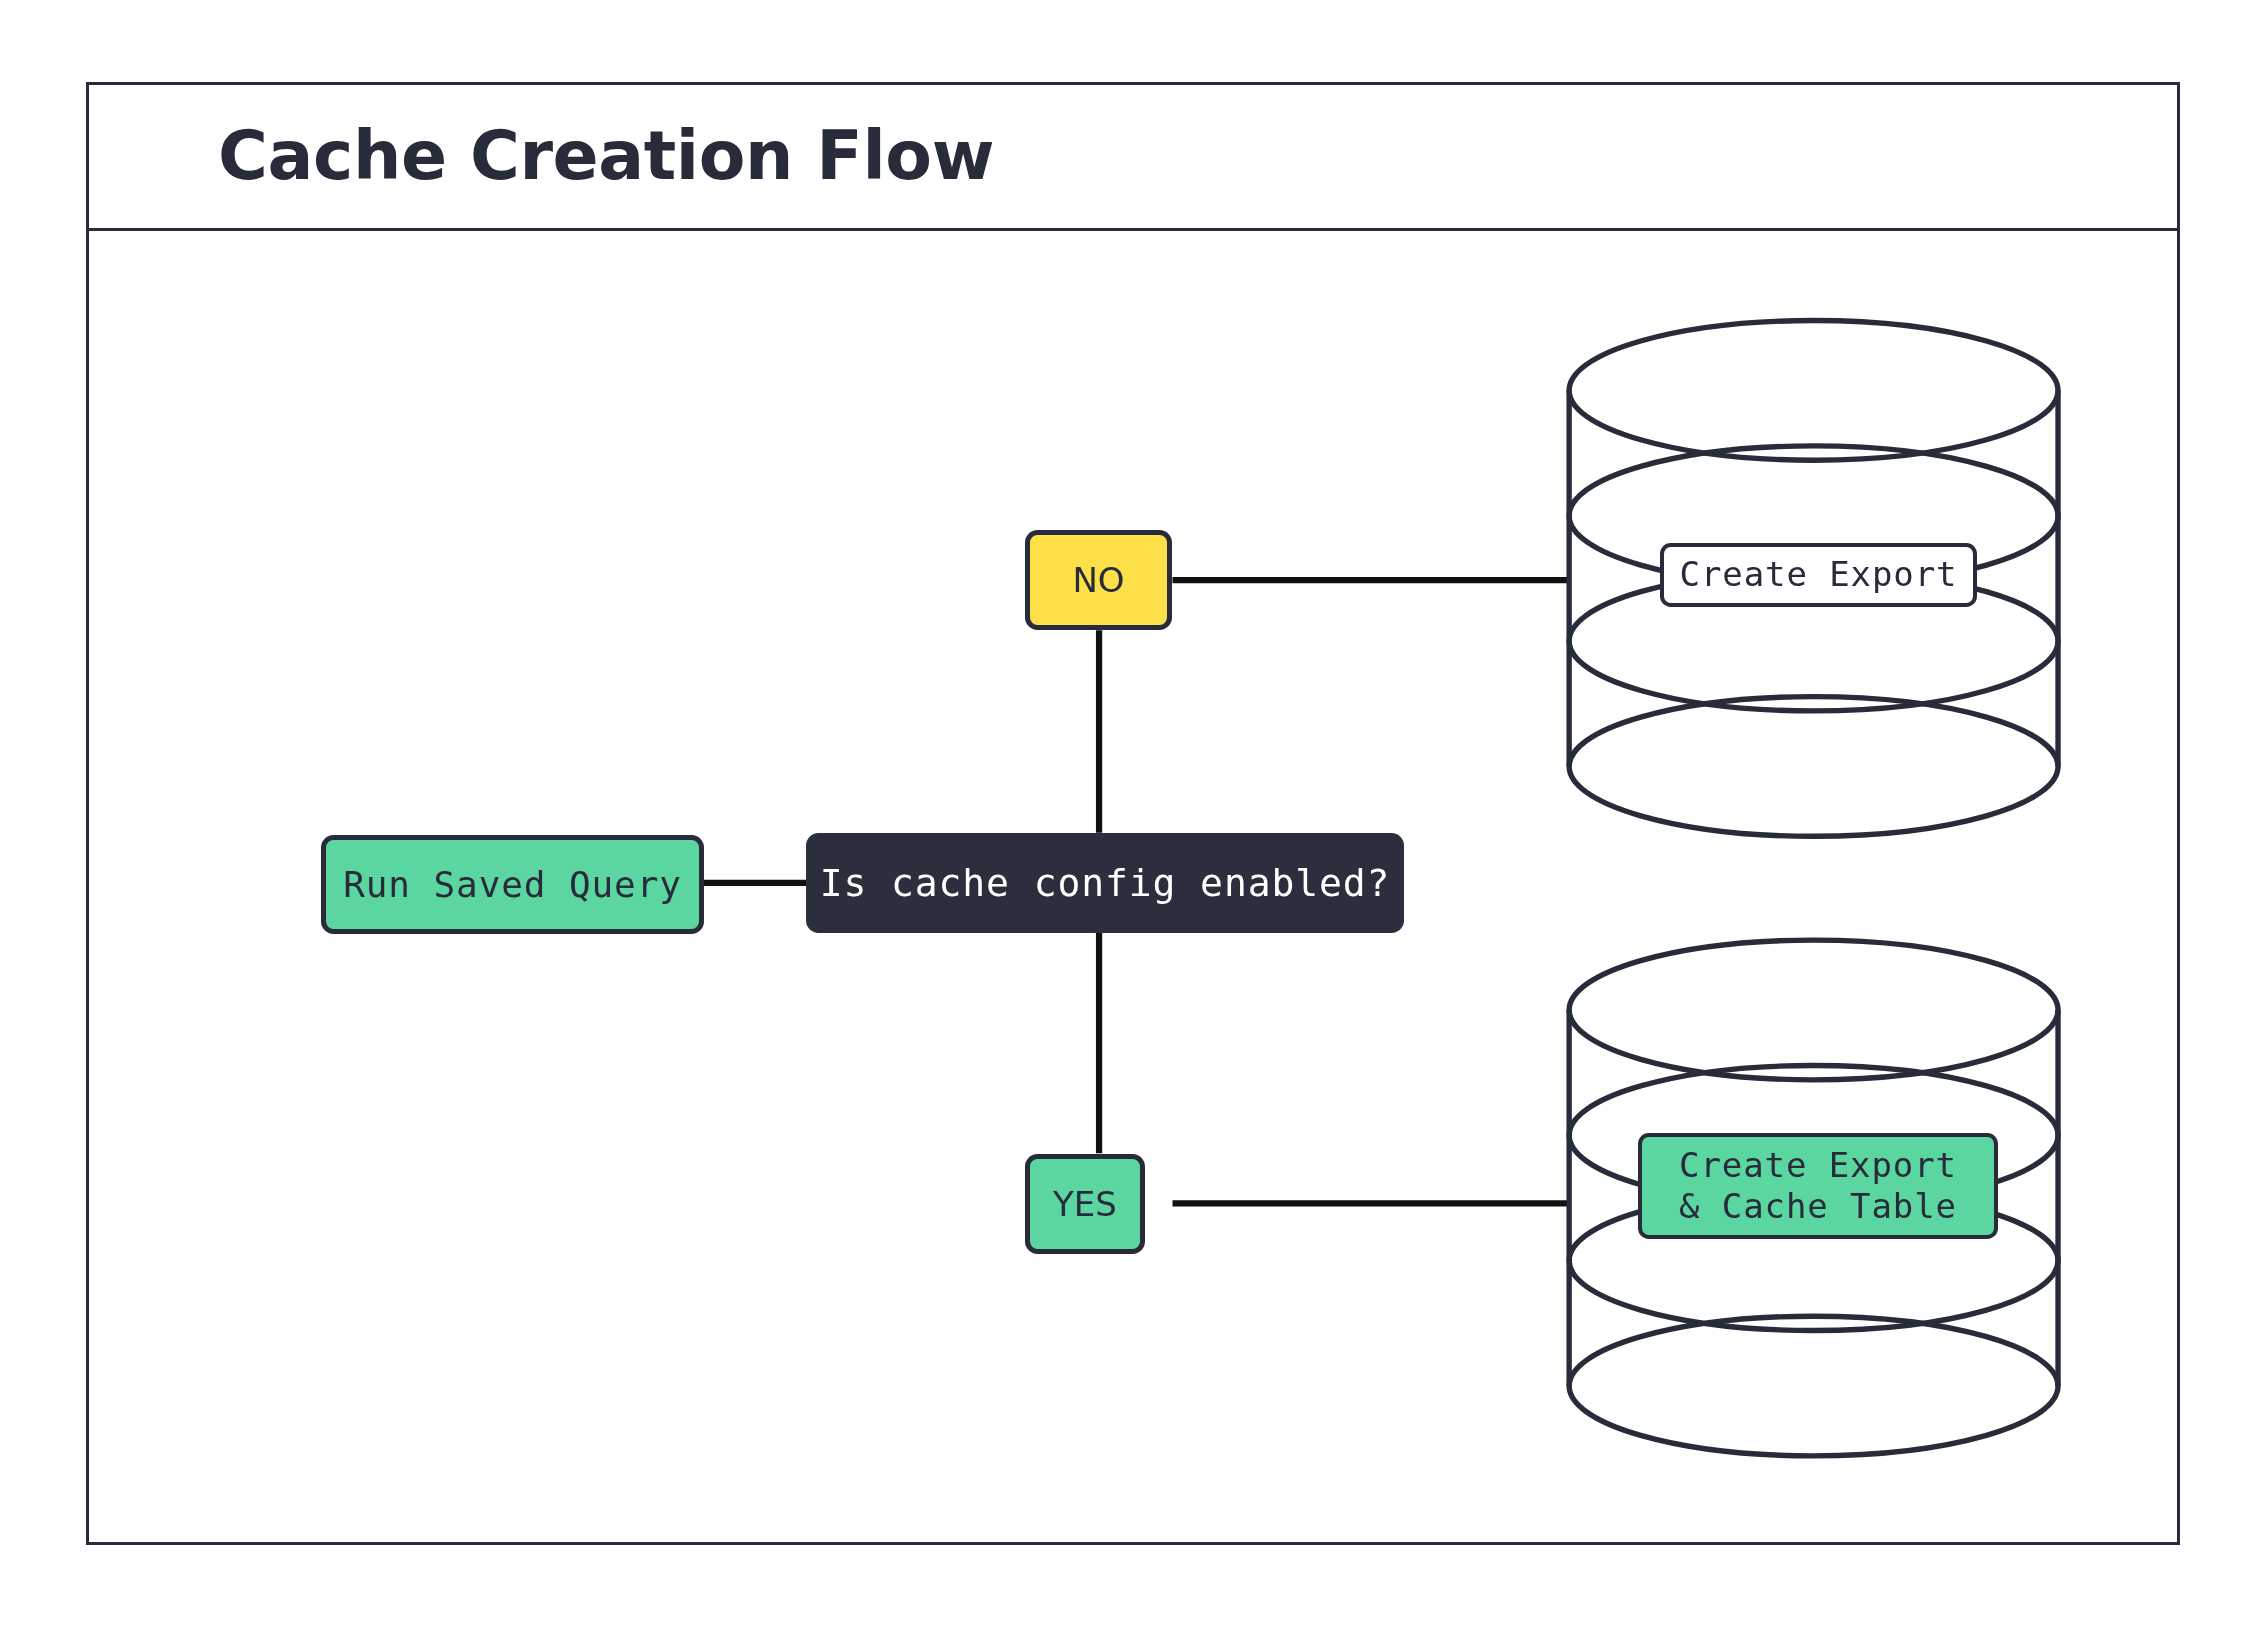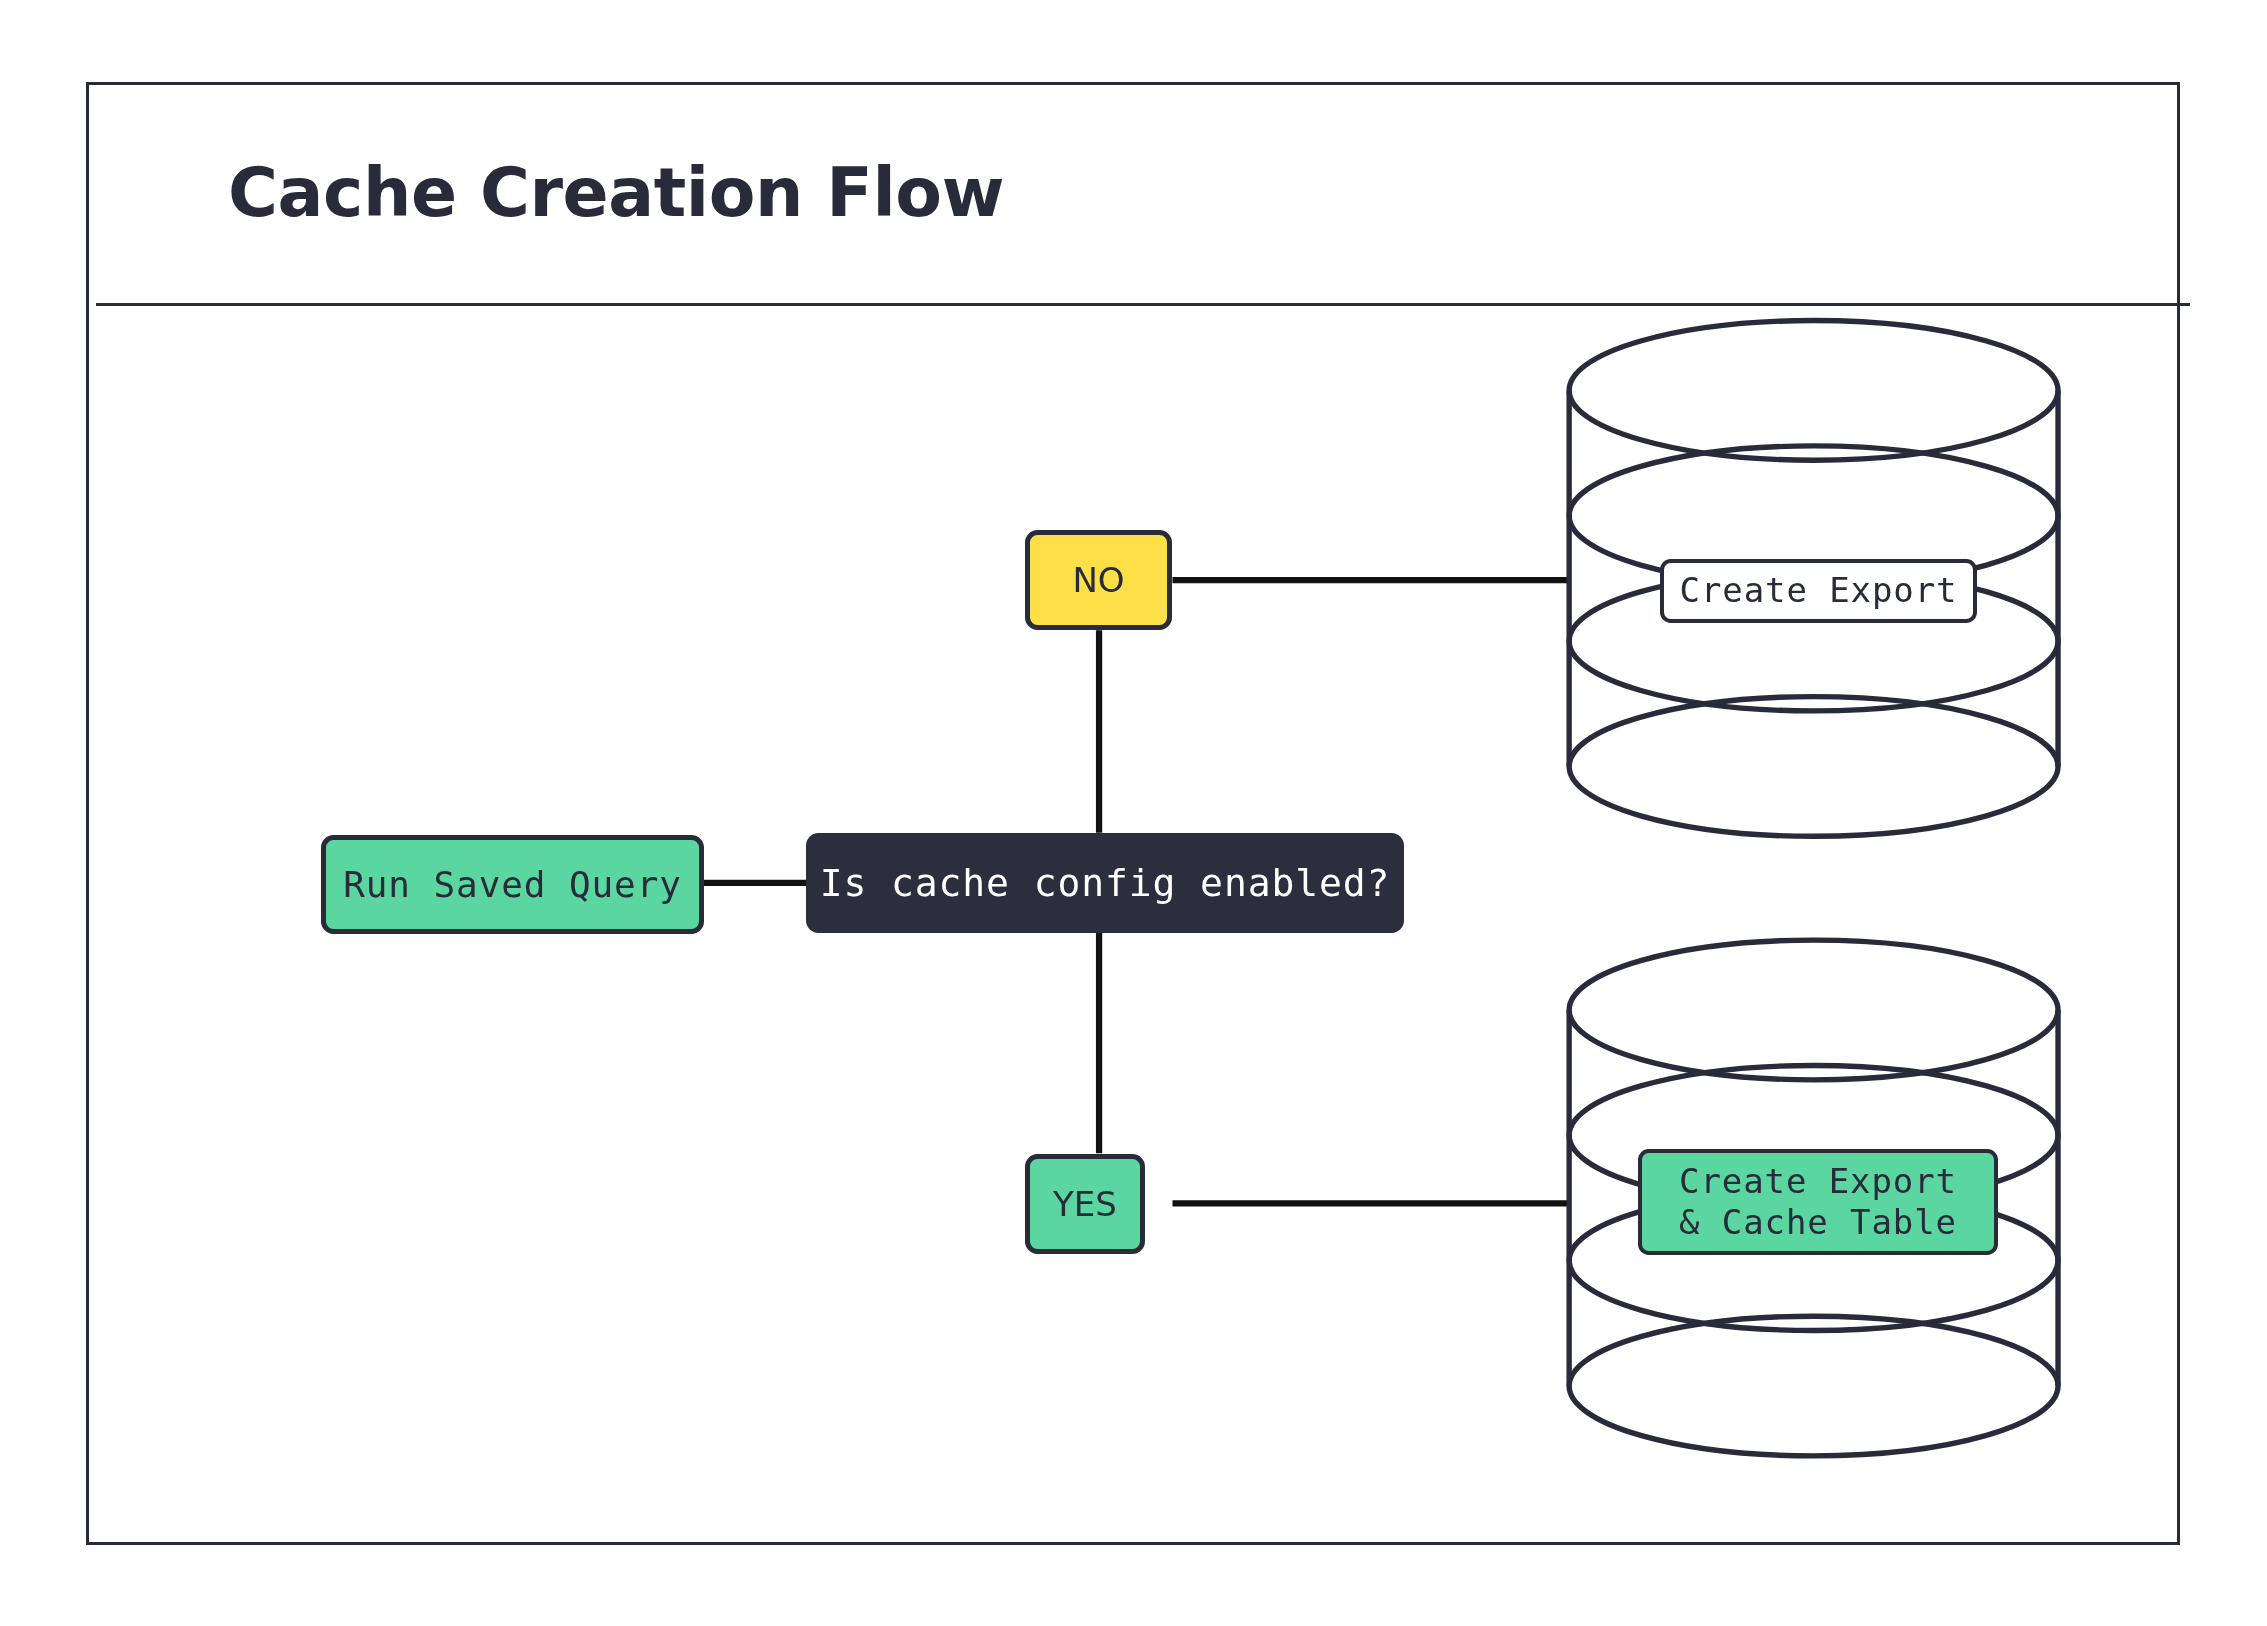--- a/index.html
+++ b/index.html
@@ -22,24 +22,24 @@
     left: 86px;
     top: 82px;
     width: 2094px;
     height: 1463px;
     border: 3.6px solid #272b3a;
     box-sizing: border-box;
     background: #ffffff;
   }
   .frame-header {
     position: absolute;
-    left: 96px;
+    left: 86px;
     top: 82px;
     width: 2094px;
-    height: 224px;
+    height: 149px;
     border-bottom: 3.6px solid #272b3a;
     box-sizing: border-box;
     display: flex;
     align-items: center;
     padding-left: 44px;
   }
   .frame-title {
     margin-left: 88px;
     font-family: "DejaVu Sans", sans-serif;
     font-size: 68px;
@@ -127,21 +127,20 @@
     justify-content: center;
     text-align: center;
     font-family: "DejaVu Sans Mono", monospace;
     font-size: 34px;
     letter-spacing: 0.9px;
     line-height: 1.22;
     border: 4.5px solid #272b3a;
     border-radius: 10.7px;
     color: #272b3a;
     white-space: pre-line;
-    margin-top: 16px;
   }
   .db-label-top {
     left: 1660px;
     top: 543px;
     width: 317px;
     height: 64px;
     background: #ffffff;
   }
   .db-label-bottom {
     left: 1638px;

